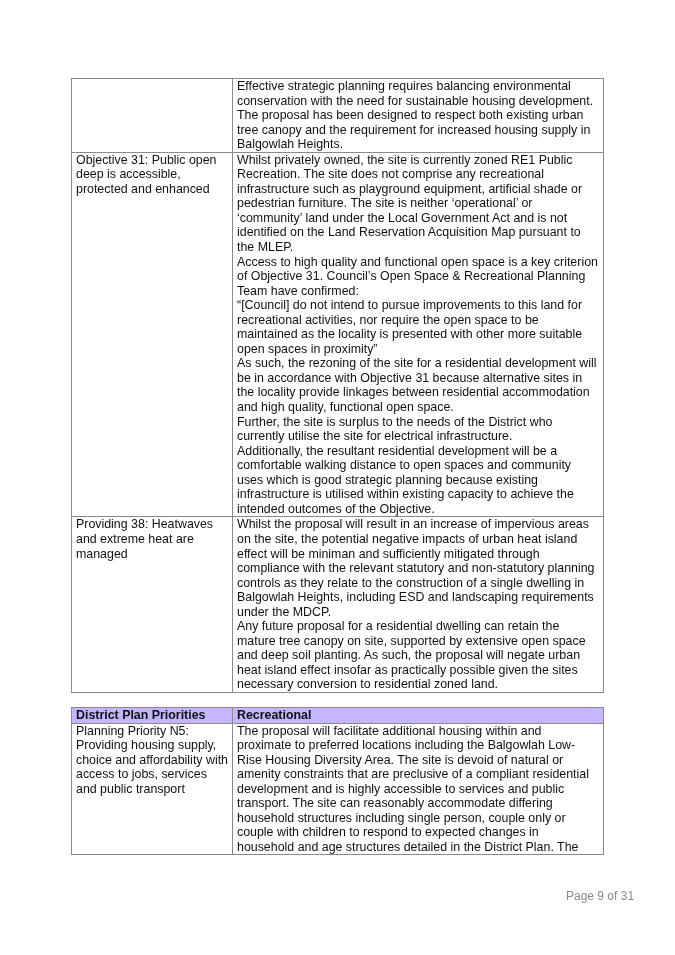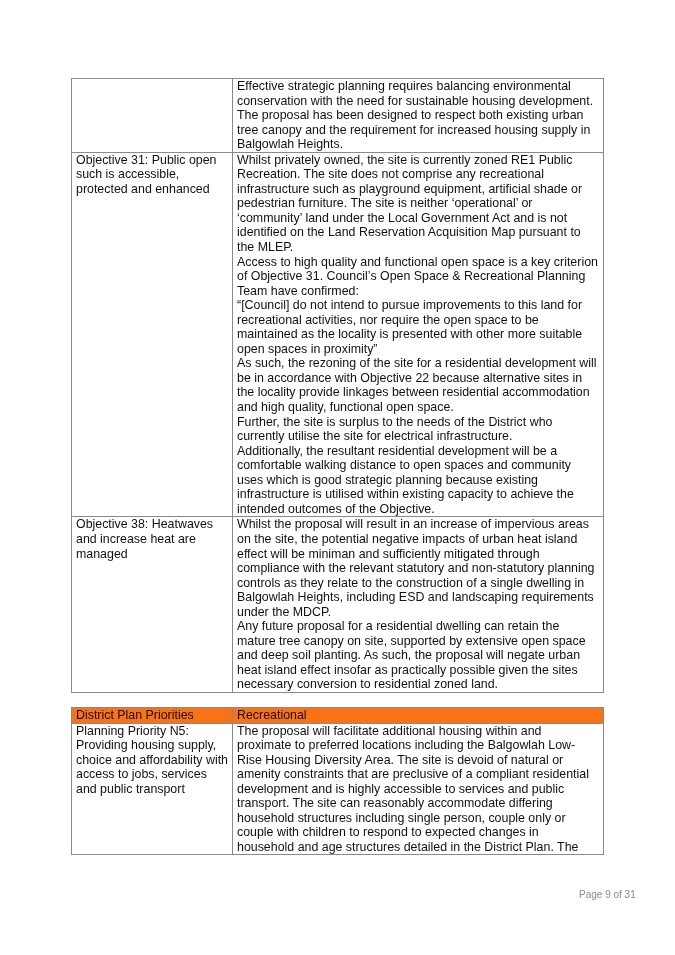--- a/index.html
+++ b/index.html
@@ -5,52 +5,52 @@
   html, body { margin: 0; padding: 0; background: #ffffff; }
   body { width: 675px; height: 955px; position: relative; overflow: hidden;
          font-family: "Liberation Sans", sans-serif; color: #111; }
   table { border-collapse: collapse; position: absolute; left: 71px; width: 532px; table-layout: fixed; }
   td, th { border: 1px solid #8a8a8a; vertical-align: top; font-size: 12.4px; line-height: 14.55px;
            padding: 0 4px 0 4px; text-align: left; font-weight: normal; }
   col.c1 { width: 161px; }
   col.c2 { width: 371px; }
   #t1 { top: 78px; border-radius: 25px; }
   #t2 { top: 707px; }
-  #t2 th { background: #f97316; font-weight: normal; }
+  #t2 th { background: #c4b5fd; font-weight: bold; }
   .para { display: block; }
-  .page-num { position: absolute; left: 579px; top: 889px; font-size: 10px; color: #8a8a8a; }
+  .page-num { position: absolute; left: 566px; top: 889px; font-size: 12px; color: #8a8a8a; }
 </style>
 </head>
 <body>
 
 <table id="t1">
   <colgroup>
       <col class="c1">
       <col class="c2">
     </colgroup>
   <tbody>
       <tr>
     <td></td>
     <td>
       <span class="para">Effective strategic planning requires balancing environmental conservation with the need for sustainable housing development. The proposal has been designed to respect both existing urban tree canopy and the requirement for increased housing supply in Balgowlah Heights.</span>
     </td>
   </tr>
   <tr>
-    <td>Objective 31: Public open such is accessible, protected and enhanced</td>
+    <td>Objective 31: Public open deep is accessible, protected and enhanced</td>
     <td>
       <span class="para">Whilst privately owned, the site is currently zoned RE1 Public Recreation. The site does not comprise any recreational infrastructure such as playground equipment, artificial shade or pedestrian furniture. The site is neither ‘operational’ or ‘community’ land under the Local Government Act and is not identified on the Land Reservation Acquisition Map pursuant to the MLEP.</span>
       <span class="para">Access to high quality and functional open space is a key criterion of Objective 31. Council’s Open Space &amp; Recreational Planning Team have confirmed:</span>
       <span class="para">“[Council] do not intend to pursue improvements to this land for recreational activities, nor require the open space to be maintained as the locality is presented with other more suitable open spaces in proximity”</span>
-      <span class="para">As such, the rezoning of the site for a residential development will be in accordance with Objective 22 because alternative sites in the locality provide linkages between residential accommodation and high quality, functional open space.</span>
+      <span class="para">As such, the rezoning of the site for a residential development will be in accordance with Objective 31 because alternative sites in the locality provide linkages between residential accommodation and high quality, functional open space.</span>
       <span class="para">Further, the site is surplus to the needs of the District who currently utilise the site for electrical infrastructure.</span>
       <span class="para">Additionally, the resultant residential development will be a comfortable walking distance to open spaces and community uses which is good strategic planning because existing infrastructure is utilised within existing capacity to achieve the intended outcomes of the Objective.</span>
     </td>
   </tr>
   <tr>
-    <td>Objective 38: Heatwaves and increase heat are managed</td>
+    <td>Providing 38: Heatwaves and extreme heat are managed</td>
     <td>
       <span class="para">Whilst the proposal will result in an increase of impervious areas on the site, the potential negative impacts of urban heat island effect will be miniman and sufficiently mitigated through compliance with the relevant statutory and non-statutory planning controls as they relate to the construction of a single dwelling in Balgowlah Heights, including ESD and landscaping requirements under the MDCP.</span>
       <span class="para">Any future proposal for a residential dwelling can retain the mature tree canopy on site, supported by extensive open space and deep soil planting. As such, the proposal will negate urban heat island effect insofar as practically possible given the sites necessary conversion to residential zoned land.</span>
     </td>
   </tr>
 </tbody>
   </table>
 
 <table id="t2">
   <colgroup>

